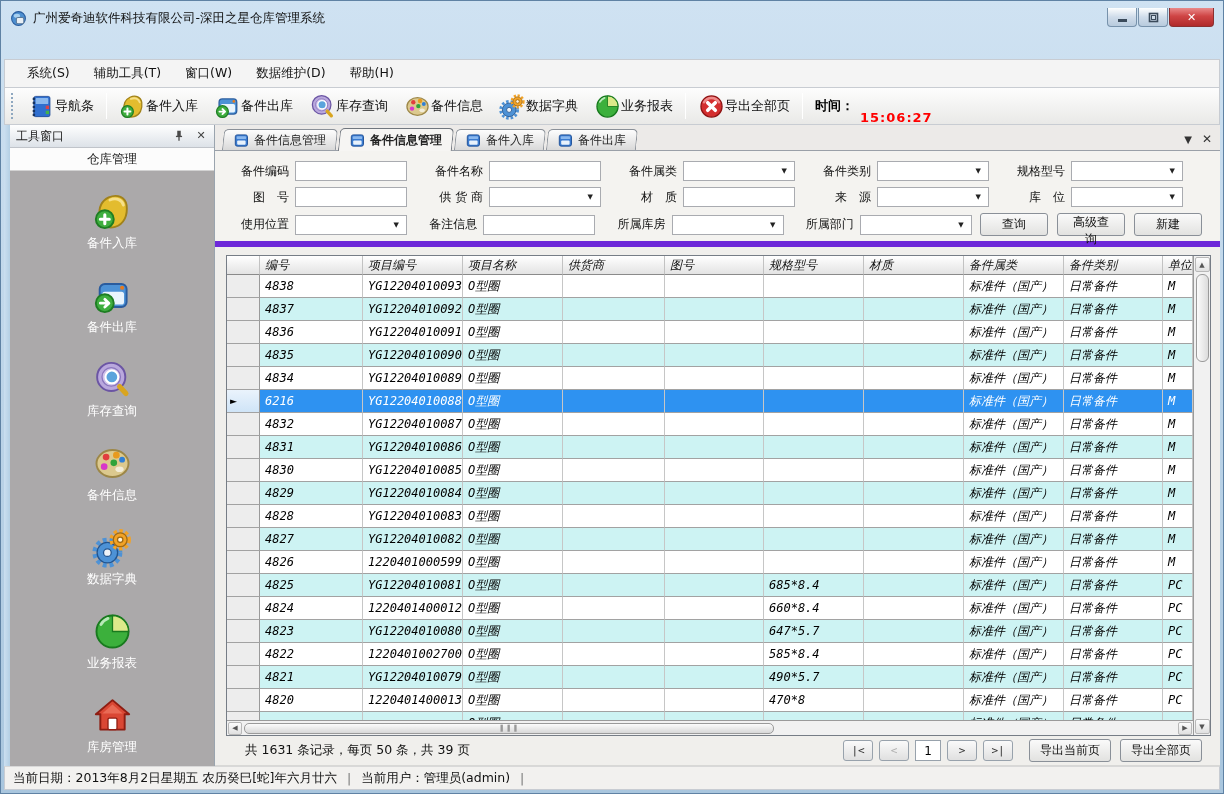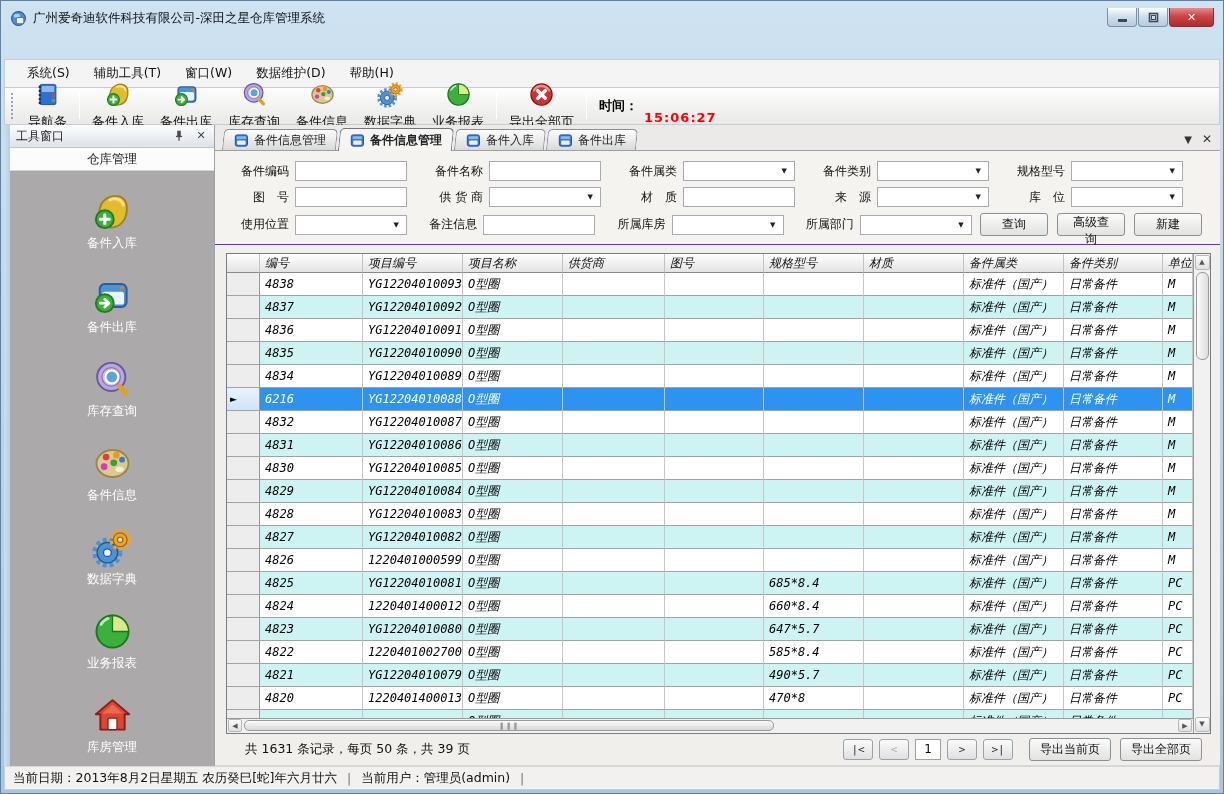--- a/index.html
+++ b/index.html
@@ -12,21 +12,21 @@
   .title-text{font-size:12.5px;color:#111;margin-left:6px;margin-top:4px;white-space:nowrap;}
   .win-controls{margin-left:auto;display:flex;margin-right:6px;}
   .wbtn{width:30px;height:19px;border:1px solid #7792ab;border-top:none;border-radius:0 0 4px 4px;display:flex;align-items:center;justify-content:center;font-size:10px;color:#3a4a5a;background:linear-gradient(#fdfefe,#cfdcea 50%,#b8cbdd);margin-left:1px;}
   .wbtn.close{width:45px;background:linear-gradient(#e98a8a,#cf4545 45%,#b02a2a);color:#fff;font-weight:bold;border-color:#8a3030;font-size:11px;}
   
   .menubar{height:28px;background:#f4f4f4;border:1px solid #c8ccd2;border-bottom:none;display:flex;align-items:center;padding-left:10px;margin-top:32px;}
   .menu-item{font-size:12.5px;color:#111;padding:4px 12px;cursor:default;}
   
   .toolbar{height:38px;background:linear-gradient(#fdfdfd,#e9e9e7);border:1px solid #c8ccd2;display:flex;align-items:center;padding:0 4px;}
   .tb-grip{width:4px;height:26px;border-left:2px dotted #8fa8c0;margin:0 5px 0 2px;}
-  .tb-item{display:flex;align-items:center;gap:5px;padding:2px 8px;border-radius:3px;cursor:default;flex-direction:column;}
+  .tb-item{display:flex;align-items:center;padding:2px 8px;border-radius:3px;cursor:default;}
   .tb-item .ic{width:27px;height:27px;display:inline-block;}
   .tb-item .ic svg{width:100%;height:100%;}
   .tb-label{font-size:13px;color:#111;white-space:nowrap;}
   .tb-sep{width:1px;height:26px;background:#c4c4c4;border-right:1px solid #fff;margin:0 4px;}
   .tb-time{display:flex;align-items:center;gap:6px;padding:0 8px;font-size:13px;font-weight:bold;}
   .tb-time .tval{color:#ff0000;letter-spacing:1px;margin-top:23px;}
   
   .main{flex:1;display:flex;overflow:hidden;background:#eceae8;}
   .frame-strip{width:6px;background:linear-gradient(90deg,#cbdff0,#b4cfe4);}
   
@@ -46,21 +46,21 @@
   
   .tabstrip{height:26px;display:flex;align-items:flex-end;padding:3px 8px 0 8px;border-bottom:1px solid #9aa0a8;background:#eceae8;}
   .tab{display:flex;align-items:center;gap:5px;height:21px;padding:0 10px;margin-right:2px;border:1px solid #8a9098;border-bottom:none;border-radius:5px 5px 0 0;background:linear-gradient(#fdfdfd,#d9d9d9);font-size:12px;color:#222;cursor:default;transform:skewX(-6deg);}
   .tab>*{transform:skewX(6deg);}
   .tab .tic{width:15px;height:15px;}
   .tab .tic svg{width:100%;height:100%;}
   .tab.active{background:#f6f5f3;font-weight:bold;height:23px;margin-bottom:-1px;border-color:#70767e;}
   .tabstrip .right-ctl{margin-left:auto;display:flex;gap:10px;align-items:center;padding-bottom:4px;color:#333;}
   .tabstrip .right-ctl span{font-size:10px;cursor:default;}
   
-  .searchpanel{height:96px;background:#f4f3f0;border-bottom:1px solid #6d28d9;padding:10px 0 0 12px;}
+  .searchpanel{height:96px;background:#f4f3f0;border-bottom:6px solid #6d28d9;padding:10px 0 0 12px;}
   .srow{display:flex;align-items:center;gap:8px;margin-bottom:6px;}
   .fgroup{display:flex;align-items:center;width:186px;}
   .flabel{width:62px;text-align:right;margin-right:6px;font-size:12px;color:#111;white-space:nowrap;}
   .fctl{width:112px;height:20px;background:#fff;border:1px solid #a9abb0;font-size:12px;padding:0 3px;font-family:inherit;}
   .combo{display:flex;align-items:center;justify-content:flex-end;position:relative;}
   .combo .arr{font-size:7px;color:#222;padding:0 4px;line-height:18px;}
   .form-btns{margin-left:auto;display:flex;gap:9px;padding-right:18px;}
   .btn{height:23px;min-width:68px;padding:0 10px;font-size:12px;color:#111;background:linear-gradient(#fafafa,#e2e2e0);border:1px solid #8a9098;border-radius:3px;font-family:inherit;}
   
   .grid-outer{height:481px;margin:8px 9px 0 11px;border:1px solid #767d86;background:#fff;display:flex;font-style:italic;}

